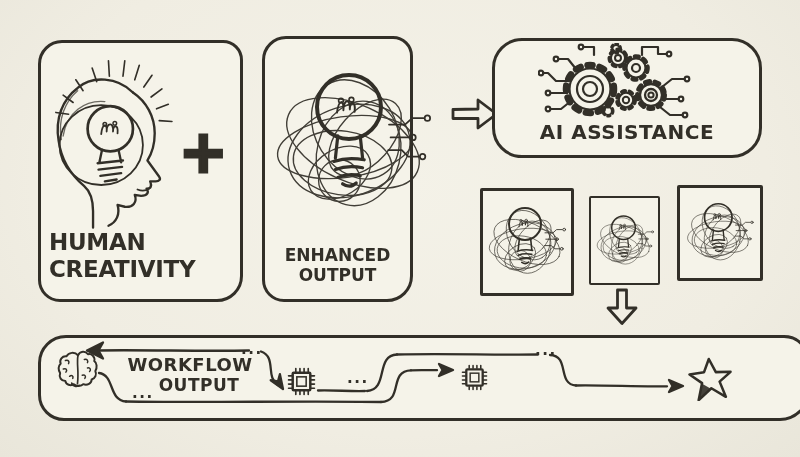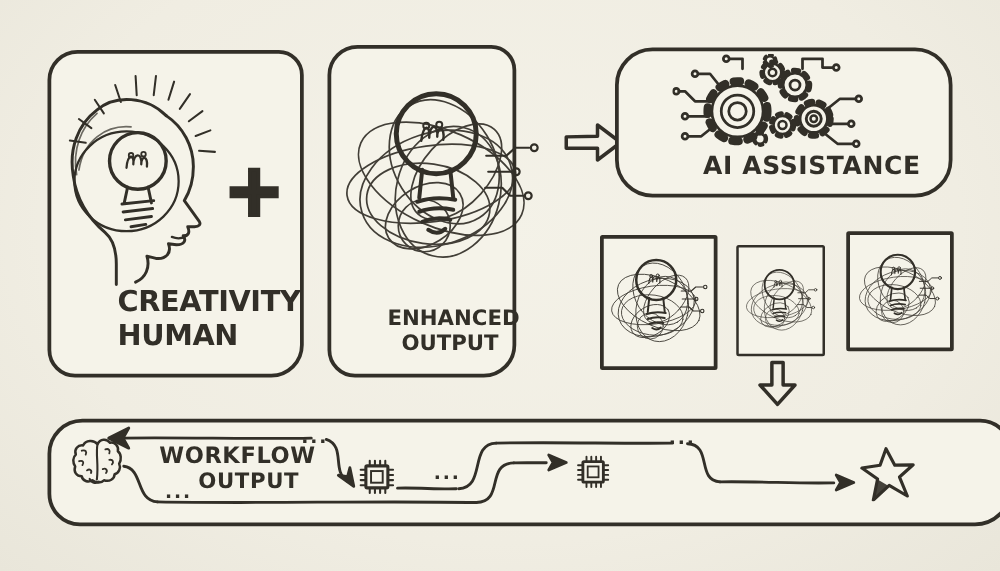--- a/index.html
+++ b/index.html
@@ -13,21 +13,21 @@
     background:radial-gradient(ellipse at 50% 40%, #f4f2e8 0%, var(--bg) 65%, #e9e6da 100%);
     font-family:"DejaVu Sans",sans-serif;color:var(--ink);
   }
   .panel{
     position:absolute;box-sizing:border-box;background:var(--panel);
     border:3.5px solid var(--ink);
   }
   .rounded{border-radius:24px 20px 26px 22px;}
   svg{display:block;}
   .icon-svg{position:absolute;color:var(--ink);}
-  .title{font-weight:700;color:var(--ink);letter-spacing:-0.3px;line-height:1.15;margin-left:45px;}
+  .title{font-weight:700;color:var(--ink);letter-spacing:-0.3px;line-height:1.15;}
   .human-title{position:absolute;left:8px;top:186px;font-size:23px;line-height:27px;}
   .plus{
     position:absolute;left:138px;top:80px;font-size:58px;line-height:58px;font-weight:700;
     -webkit-text-stroke:3px var(--ink);
   }
   .enhanced-title{position:absolute;left:0;right:0;top:207px;text-align:center;font-size:17px;letter-spacing:0;}
   .ai-title{position:absolute;left:0;right:0;top:80px;text-align:center;font-size:20px;letter-spacing:0.5px;}
   .thumb{
     position:absolute;box-sizing:border-box;background:var(--panel);
     border:3px solid var(--ink);border-radius:2px;
@@ -178,22 +178,22 @@
 </svg>
 
 <div class="stage">
 
   <div class="panel rounded" style="left:38px;top:40px;width:205px;height:262px;">
     <svg class="icon-svg" style="left:4px;top:8px;" width="136" height="180" viewBox="0 0 150 195">
         <use href="#sym-head"></use>
       </svg>
     <span class="plus">+</span>
     <div class="title human-title">
+      <div>HUMAN</div>
       <div>CREATIVITY</div>
-      <div>HUMAN</div>
     </div>
   </div>
 
   <div class="panel rounded" style="left:262px;top:36px;width:151px;height:266px;">
     <svg class="icon-svg" style="left:3px;top:4px;" width="170" height="200" viewBox="0 0 210 250">
         <use href="#sym-scribble"></use>
       </svg>
     <div class="title enhanced-title">ENHANCED OUTPUT</div>
   </div>
 

